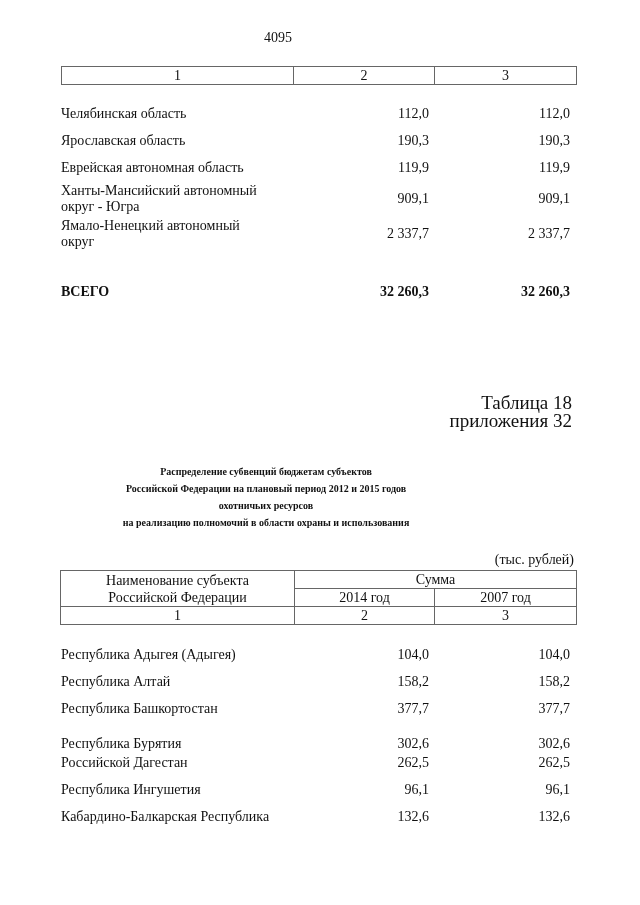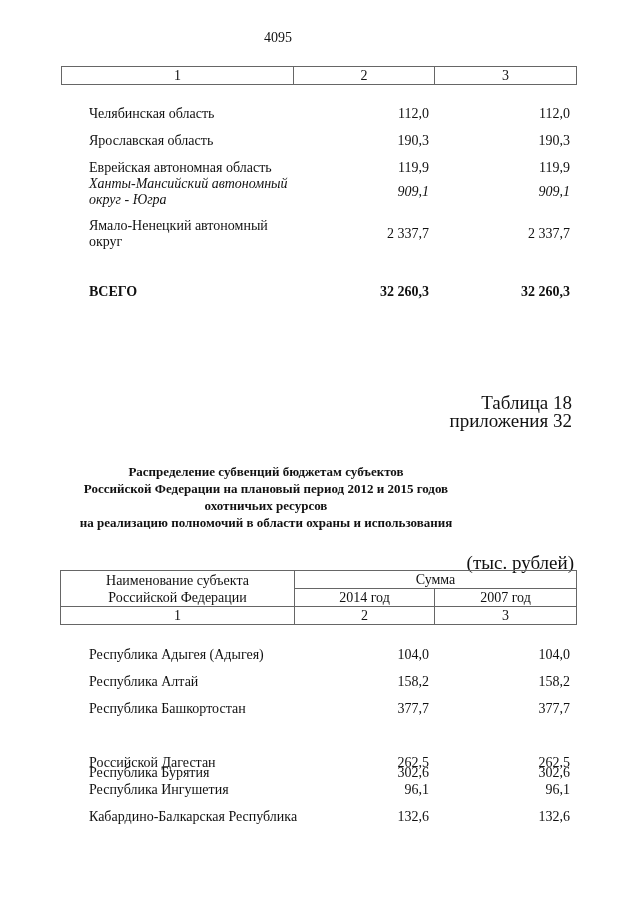--- a/index.html
+++ b/index.html
@@ -3,27 +3,27 @@
 <meta charset="utf-8">
 <style>
   html, body { margin: 0; padding: 0; background: #ffffff; }
   body { width: 640px; height: 905px; position: relative; overflow: hidden;
          font-family: "Liberation Serif", "DejaVu Serif", serif; color: #111; font-size: 14px; }
   .abs { position: absolute; white-space: nowrap; }
   .page-num { left: 0; width: 556px; top: 30px; text-align: center; font-size: 14px; }
   table.grid { position: absolute; border-collapse: collapse; table-layout: fixed; }
   table.grid td { border: 1px solid #666; text-align: center; padding: 0; font-size: 14px; line-height: 17px; }
   .row { position: absolute; left: 61px; width: 514px; height: 20px; }
-  .row .name { position: absolute; left: 0; top: 0; font-size: 14px; line-height: 16px; white-space: nowrap; margin-left: 28px; }
+  .row .name { position: absolute; left: 0; top: 0; font-size: 14px; line-height: 16px; white-space: nowrap; }
   .row .v2 { position: absolute; right: 146px; top: 0; text-align: right; font-size: 14px; line-height: 16px; }
   .row .v3 { position: absolute; right: 5px; top: 0; text-align: right; font-size: 14px; line-height: 16px; }
   .row.two .name { line-height: 16px; }
   .row.two .v2, .row.two .v3 { top: 8px; }
   .bold { font-weight: bold; }
-  .title { left: 0; width: 532px; text-align: center; font-weight: bold; font-size: 13px; line-height: 17px; white-space: normal; }
+  .title { left: 0; width: 532px; text-align: center; font-weight: bold; font-size: 10px; line-height: 17px; white-space: normal; }
   .right { text-align: right; }
 </style>
 </head>
 <body>
 
 <div class="abs page-num">4095</div>
 
 <table class="grid" style="left:61px; top:66px; width:515px;">
   <colgroup>
       <col style="width:232px">
@@ -47,21 +47,21 @@
 <div class="row" style="top:133px;">
   <span class="name">Ярославская область</span>
   <span class="v2">190,3</span>
   <span class="v3">190,3</span>
 </div>
 <div class="row" style="top:160px;">
   <span class="name">Еврейская автономная область</span>
   <span class="v2">119,9</span>
   <span class="v3">119,9</span>
 </div>
-<div class="row two" style="top:176px; height:34px;font-style:italic;">
+<div class="row two" style="top:183px; height:34px;">
   <span class="name">
     <span>Ханты-Мансийский автономный</span><br>
     <span>округ - Югра</span>
   </span>
   <span class="v2">909,1</span>
   <span class="v3">909,1</span>
 </div>
 <div class="row two" style="top:218px; height:34px;">
   <span class="name">
     <span>Ямало-Ненецкий автономный</span><br>
@@ -82,21 +82,21 @@
   <div>приложения 32</div>
 </div>
 
 <div class="abs title" style="top:463px;">
   <div>Распределение субвенций бюджетам субъектов</div>
   <div>Российской Федерации на  плановый период 2012 и 2015 годов</div>
   <div>охотничьих ресурсов</div>
   <div>на реализацию полномочий в области охраны и использования</div>
 </div>
 
-<div class="abs" style="right:66px; top:552px; font-size:19px;">(тыс. рублей)</div>
+<div class="abs" style="right:66px; top:552px; font-size:14px;">(тыс. рублей)</div>
 
 <table class="grid" style="left:60px; top:570px; width:516px;">
   <colgroup>
       <col style="width:234px">
       <col style="width:140px">
       <col style="width:142px">
     </colgroup>
   <tbody>
       <tr style="height:18px;">
     <td rowspan="2" style="line-height:17px;">
@@ -125,21 +125,21 @@
 <div class="row" style="top:674px;">
   <span class="name">Республика Алтай</span>
   <span class="v2">158,2</span>
   <span class="v3">158,2</span>
 </div>
 <div class="row" style="top:701px;">
   <span class="name">Республика Башкортостан</span>
   <span class="v2">377,7</span>
   <span class="v3">377,7</span>
 </div>
-<div class="row" style="top:765px;">
+<div class="row" style="top:736px;">
   <span class="name">Республика Бурятия</span>
   <span class="v2">302,6</span>
   <span class="v3">302,6</span>
 </div>
 <div class="row" style="top:755px;">
   <span class="name">Российской Дагестан</span>
   <span class="v2">262,5</span>
   <span class="v3">262,5</span>
 </div>
 <div class="row" style="top:782px;">

